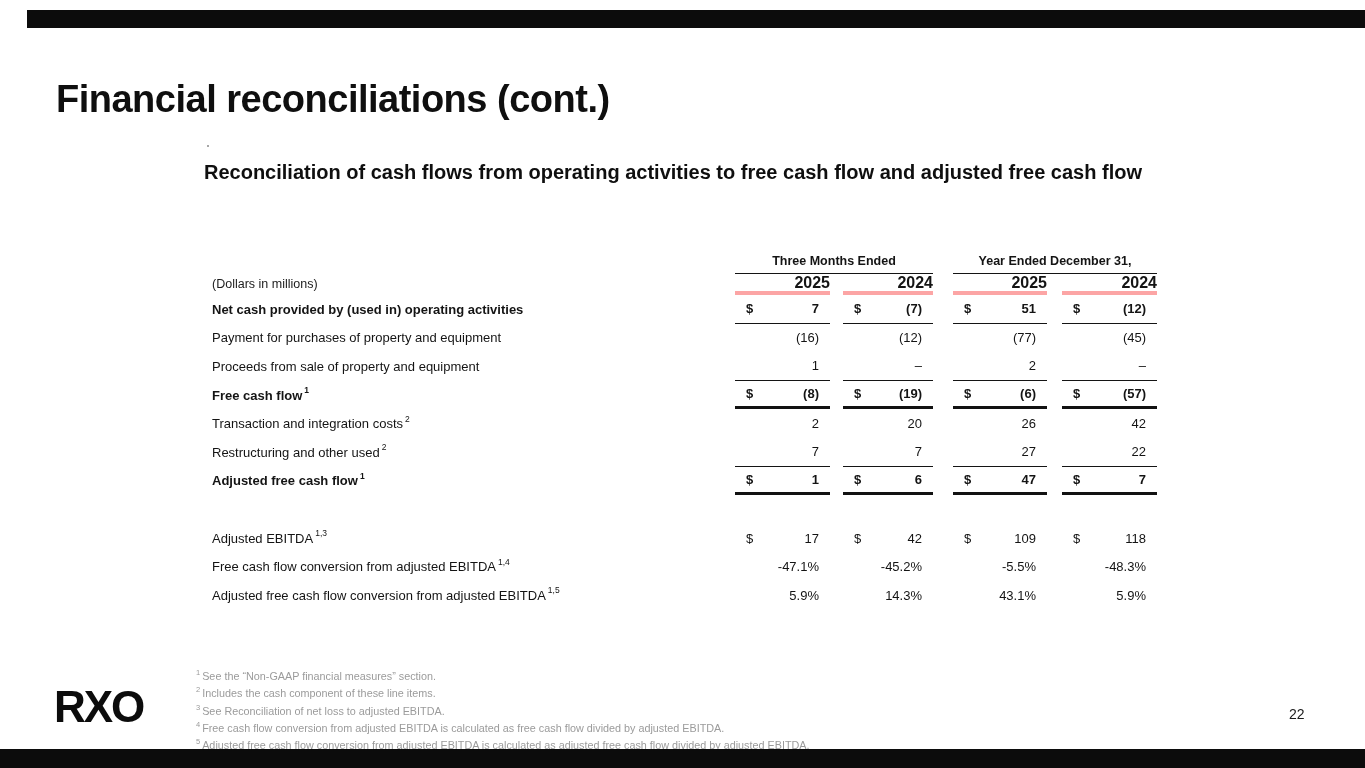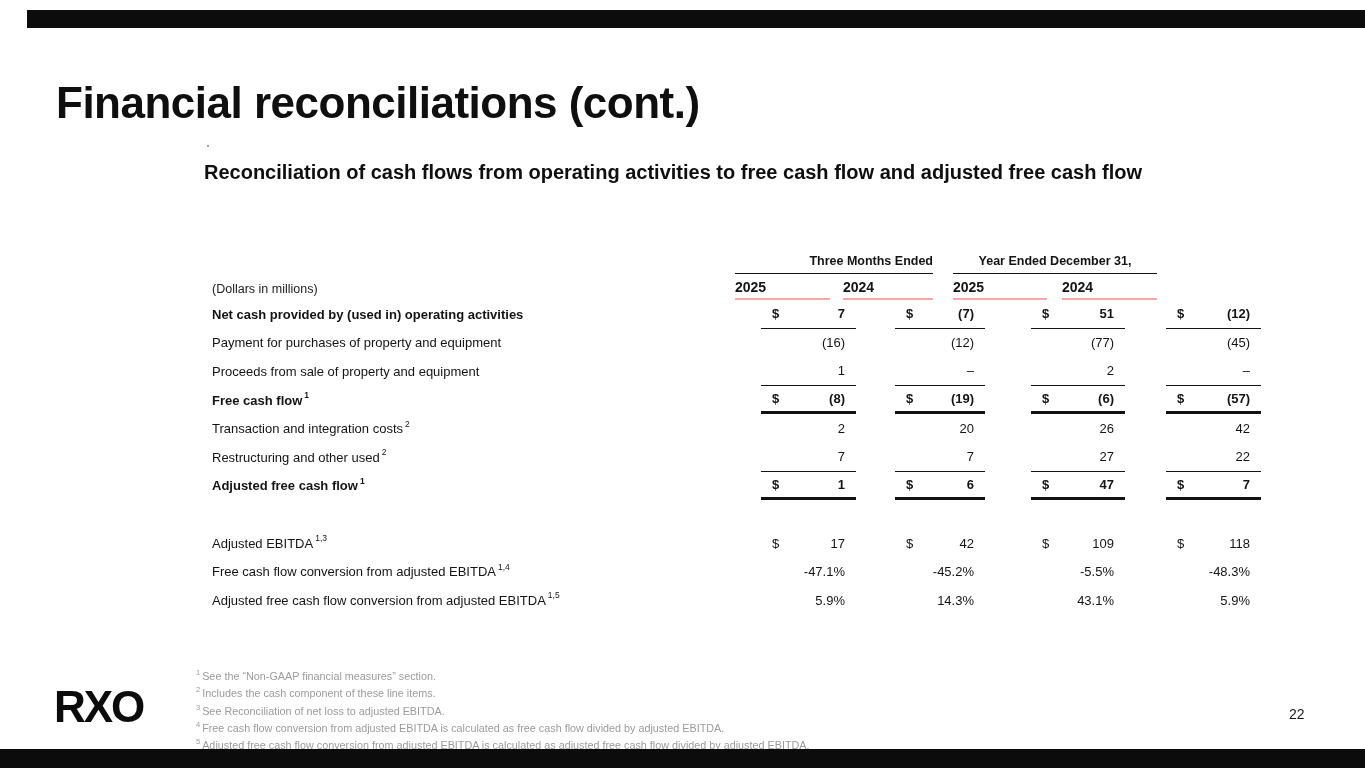--- a/index.html
+++ b/index.html
@@ -3,42 +3,42 @@
 <meta charset="utf-8">
 <style>
   html,body{margin:0;padding:0;}
   body{
     width:1365px;height:768px;position:relative;overflow:hidden;
     background:#ffffff;color:#121212;
     font-family:"Liberation Sans", sans-serif;
   }
   .top-bar{position:absolute;left:27px;top:10px;width:1338px;height:18px;background:#0c0c0c;}
   .bottom-bar{position:absolute;left:0;top:749px;width:1365px;height:19px;background:#0c0c0c;}
-  .title{position:absolute;left:56px;top:50px;font-size:44px;font-weight:700;letter-spacing:-0.5px;color:#0f0f0f;margin-top:28px;}
+  .title{position:absolute;left:56px;top:50px;font-size:38px;font-weight:700;letter-spacing:-0.5px;color:#0f0f0f;margin-top:28px;}
   .speck{position:absolute;left:207px;top:145px;width:2px;height:2px;background:#8a8a8a;border-radius:50%;}
   .subtitle{position:absolute;left:204px;top:147px;width:940px;font-size:20px;font-weight:700;line-height:50px;color:#0f0f0f;}
 
   .fin-table{position:absolute;left:212px;top:252px;width:945px;font-size:13px;color:#141414;}
   .hrow{display:flex;}
   .label-sp{width:523px;flex:0 0 523px;}
   .group-cell{height:22px;box-sizing:border-box;border-bottom:1.5px solid #141414;
     text-align:center;font-weight:700;font-size:12.5px;padding-top:2px;}
-  .g1{width:198px;flex:0 0 198px;text-align:right;}
+  .g1{width:198px;flex:0 0 198px;}
   .gap-g{width:20px;flex:0 0 20px;}
   .g2{width:204px;flex:0 0 204px;}
-  .years-row{display:flex;margin-top:5px;}
+  .years-row{display:flex;}
   .units-note{width:523px;flex:0 0 523px;font-size:12.5px;color:#1c1c1c;padding-top:3px;}
-  .ycell{height:21px;box-sizing:border-box;border-bottom:2px solid #fca5a5;
-    text-align:left;font-weight:700;font-size:14px;}
+  .ycell{height:21px;box-sizing:border-box;border-bottom:4px solid #fca5a5;
+    text-align:right;font-weight:700;font-size:16px;}
   .v1{width:95px;flex:0 0 95px;}
   .v2{width:90px;flex:0 0 90px;margin-left:13px;}
   .v3{width:94px;flex:0 0 94px;margin-left:20px;}
   .v4{width:95px;flex:0 0 95px;margin-left:15px;}
 
-  .trow{display:flex;height:28.6px;gap:26px;}
+  .trow{display:flex;height:28.6px;}
   .trow .rlabel{width:523px;flex:0 0 523px;display:flex;align-items:center;}
   .trow.bold .rlabel,.trow.bold .vcell{font-weight:700;}
   .vcell{box-sizing:border-box;display:flex;align-items:center;padding:0 11px;}
   .vcell .num{margin-left:auto;}
   .b-thin .vcell{border-bottom:1.4px solid #141414;}
   .b-thick .vcell{border-bottom:3px solid #121212;}
   .spacer-row{height:28.6px;}
   sup.s{font-size:8.5px;position:relative;top:-5px;margin-left:2px;font-weight:400;}
   .trow.bold sup.s{font-weight:700;}
 

